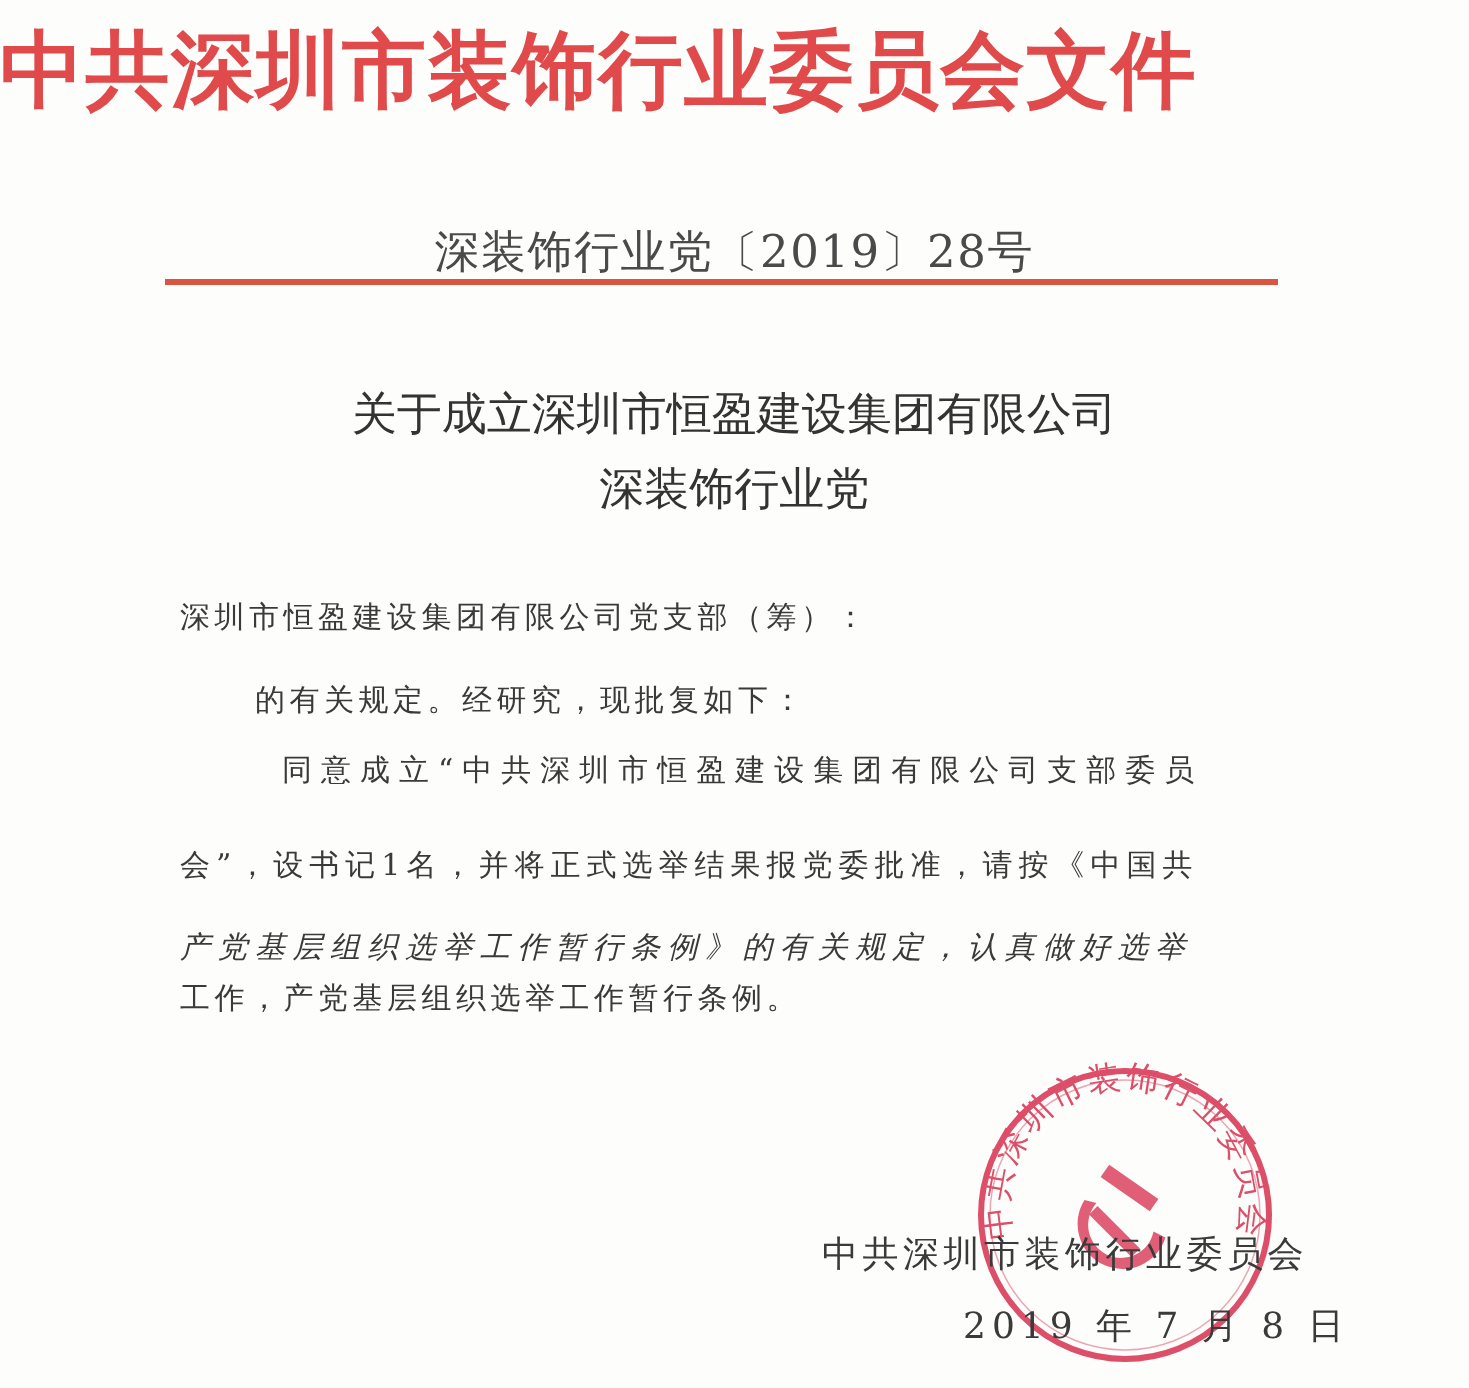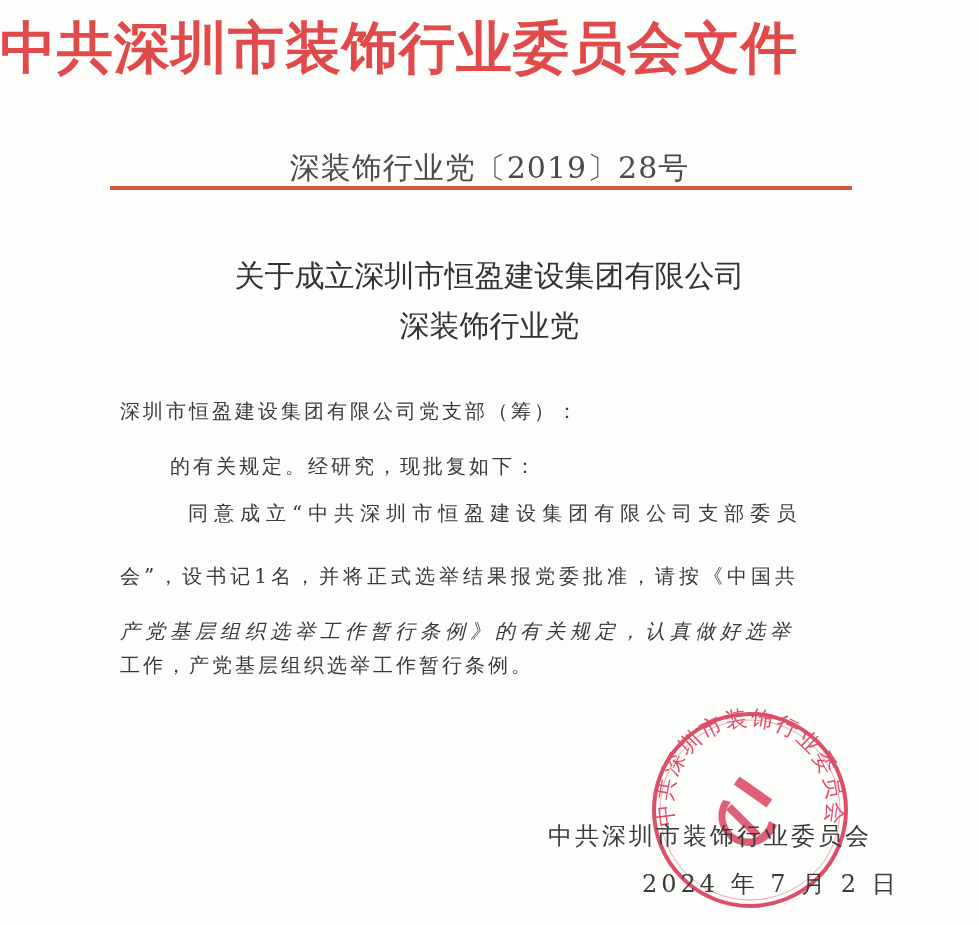--- a/index.html
+++ b/index.html
@@ -64,13 +64,13 @@
     </text>
     <g fill="#d8304f" opacity="0.9">
       <path d="M 88 95 A 30 30 0 1 0 142 120 L 134 116 A 22 22 0 1 1 96 97 Z"></path>
       <rect x="98" y="82" width="40" height="10" transform="rotate(35 118 87)"></rect>
       <rect x="104" y="96" width="8" height="40" transform="rotate(-45 108 116)"></rect>
     </g>
   </svg>
 </div>
 
 <div class="sig" style="left:548px; top:820px;">中共深圳市装饰行业委员会</div>
-<div class="sig" style="left:642px; top:868px; letter-spacing:4px;">2024 年 7 月 2 日</div>
+<div class="sig" style="left:642px; top:868px; letter-spacing:4px;">2019 年 7 月 8 日</div>
 
 </body></html>

